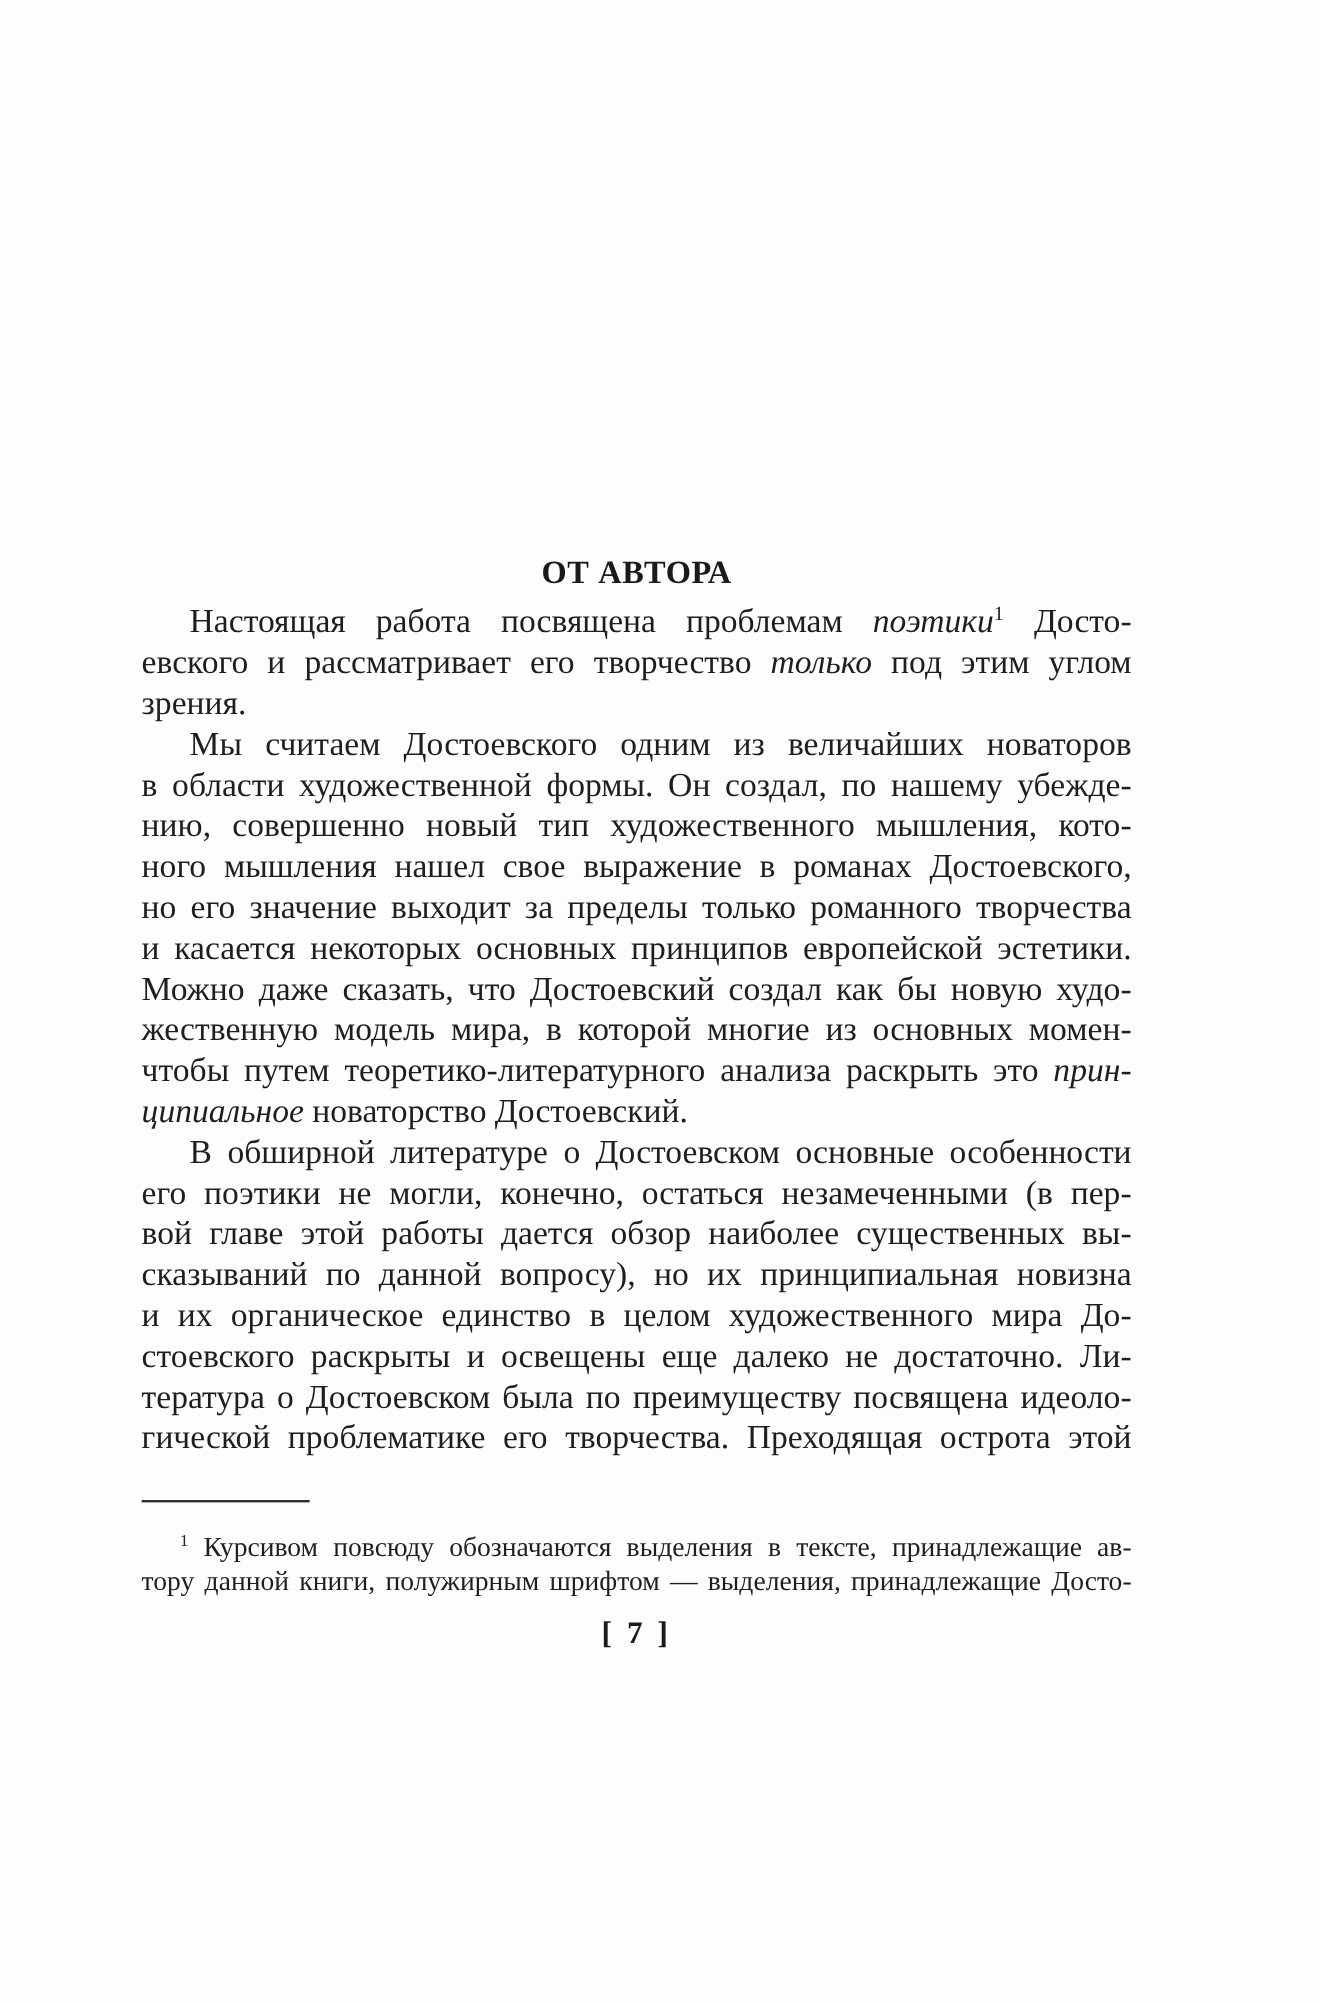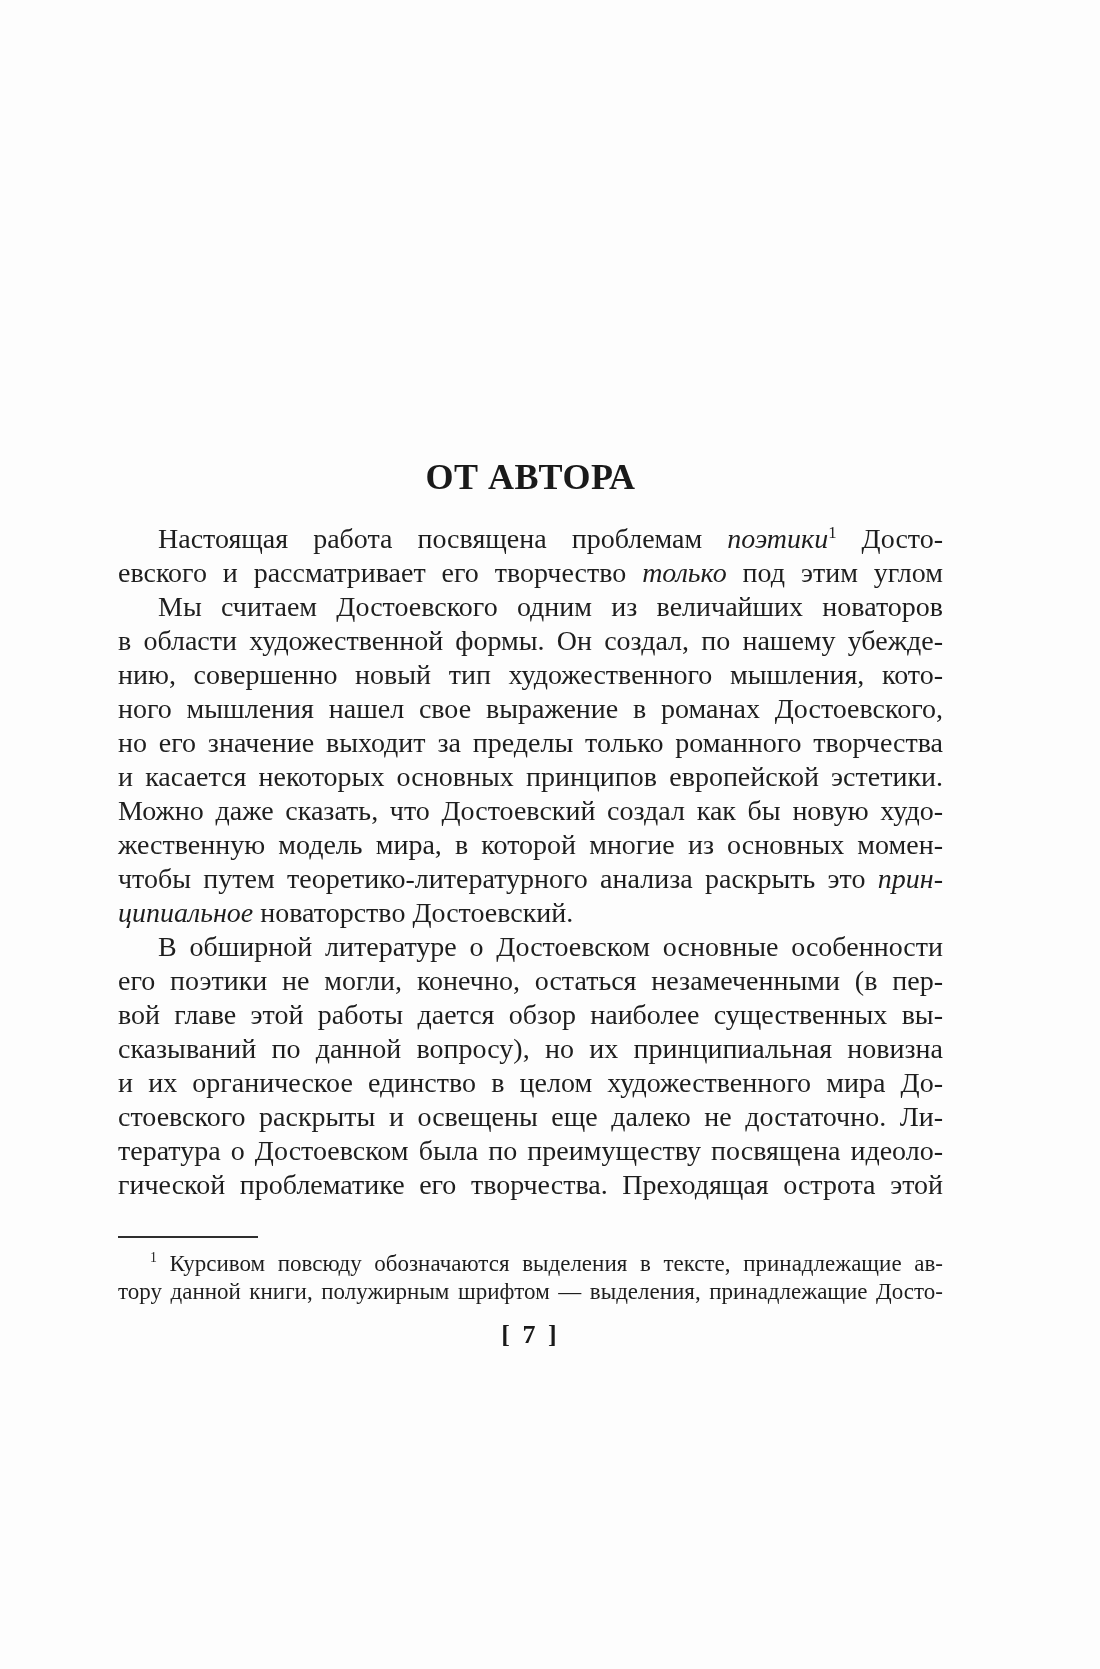--- a/index.html
+++ b/index.html
@@ -18,29 +18,29 @@
   }
   .textblock {
     position: absolute;
     left: 118px;
     top: 460px;
     width: 825px;
   }
   .title {
     margin: 0;
     padding: 0;
-    font-size: 36px;
+    font-size: 27px;
     line-height: 34px;
     font-weight: 700;
     text-align: center;
     letter-spacing: 0.5px;
     color: #1a1a1a;
   }
   .body-text {
-    margin-top: 28px;
+    margin-top: 8px;
     font-size: 28px;
   }
   .body-text .line {
     line-height: 34px;
     height: 34px;
   }
   .line {
     text-align: justify;
     text-align-last: justify;
     white-space: normal;
@@ -59,21 +59,21 @@
     vertical-align: super;
     line-height: 0;
   }
   .fn-rule {
     margin-top: 34px;
     width: 140px;
     height: 0;
     border-top: 2px solid #2e2e2e;
   }
   .footnote {
-    margin-top: 12px;
+    margin-top: 24px;
     font-size: 23px;
   }
   .footnote .line {
     line-height: 28px;
     height: 28px;
   }
   .footnote .line.indent {
     text-indent: 32px;
   }
   .pagenum {
@@ -89,20 +89,21 @@
 </head>
 <body>
 
 <div class="page" style="background: rgb(253, 253, 253); color: rgb(30, 30, 30);">
   <div class="textblock">
     <h1 class="title">ОТ АВТОРА</h1>
 
     <div class="body-text">
         <div class="line indent"><span>Настоящая работа посвящена проблемам </span><em>поэтики</em><sup>1</sup><span> Досто-</span></div>
         <div class="line"><span>евского и рассматривает его творчество </span><em>только</em><span> под этим углом</span></div>
+        <div class="line last"><span>зрения.</span></div>
         <div class="line indent"><span>Мы считаем Достоевского одним из величайших новаторов</span></div>
         <div class="line"><span>в области художественной формы. Он создал, по нашему убежде-</span></div>
         <div class="line"><span>нию, совершенно новый тип художественного мышления, кото-</span></div>
         <div class="line"><span>ного мышления нашел свое выражение в романах Достоевского,</span></div>
         <div class="line"><span>но его значение выходит за пределы только романного творчества</span></div>
         <div class="line"><span>и касается некоторых основных принципов европейской эстетики.</span></div>
         <div class="line"><span>Можно даже сказать, что Достоевский создал как бы новую худо-</span></div>
         <div class="line"><span>жественную модель мира, в которой многие из основных момен-</span></div>
         <div class="line"><span>чтобы путем теоретико-литературного анализа раскрыть это </span><em>прин-</em></div>
         <div class="line last"><em>ципиальное</em><span> новаторство Достоевский.</span></div>

